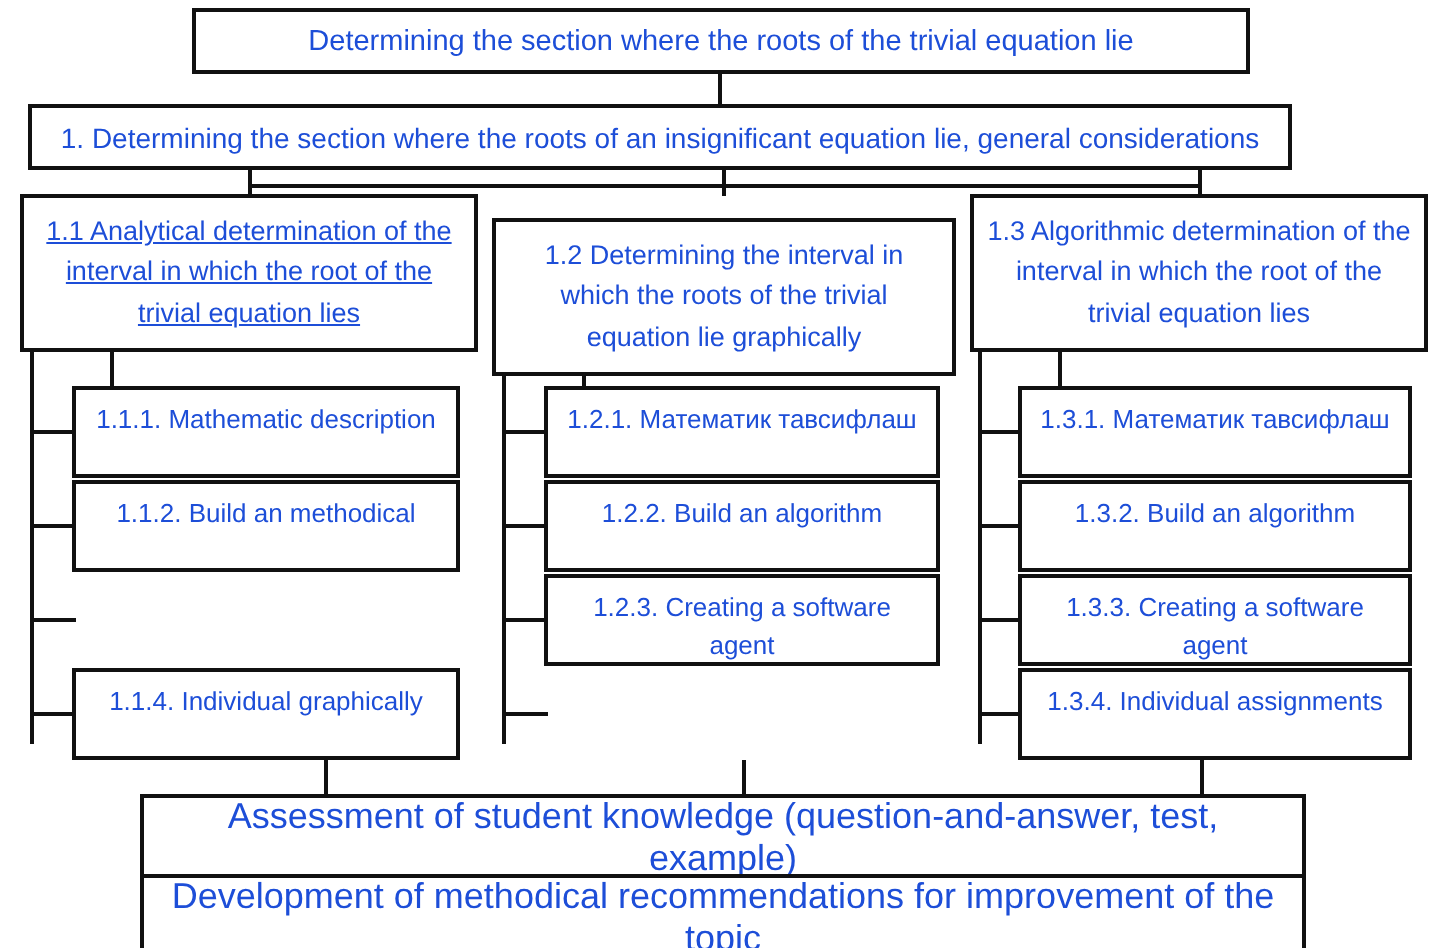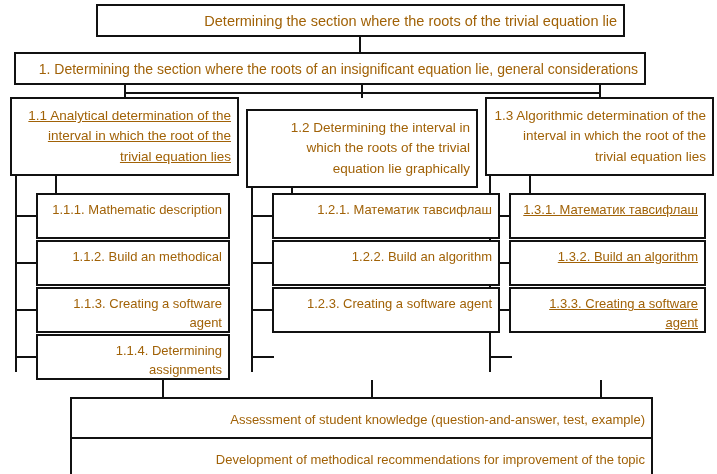--- a/index.html
+++ b/index.html
@@ -16,22 +16,22 @@
     overflow: hidden;
   }
   .box {
     position: absolute;
     box-sizing: border-box;
     background: #ffffff;
     border: 2px solid #111111;
     display: flex;
     align-items: center;
     justify-content: center;
-    text-align: right;
-    color: #a16207;
+    text-align: center;
+    color: #1d4ed8;
     overflow: hidden;
     z-index: 3;
   }
   .box .txt {
     display: block;
     width: 100%;
     padding: 0 6px;
     box-sizing: border-box;
   }
   
@@ -64,34 +64,34 @@
   
   .sub-box {
     height: 46px;
     font-size: 13px;
     line-height: 1.45;
     align-items: flex-start;
     justify-content: center;
     padding-top: 6px;
   }
   .sub-box.s1 { left: 36px;  width: 194px; }
-  .sub-box.s2 { left: 272px; width: 228px; }
-  .sub-box.s3 { left: 509px; width: 197px; text-decoration: underline; }
+  .sub-box.s2 { left: 272px; width: 198px; }
+  .sub-box.s3 { left: 509px; width: 197px; }
 
   .r1 { top: 193px; }
   .r2 { top: 240px; }
   .r3 { top: 287px; }
   .r4 { top: 334px; }
 
   
   .bottom-box {
     left: 70px;
     width: 583px;
     height: 44px;
-    font-size: 13px;
+    font-size: 18px;
   }
   .bottom-box.b1 { top: 397px; }
   .bottom-box.b2 { top: 437px; }
 
   
   .line {
     position: absolute;
     background: #111111;
     z-index: 1;
   }
@@ -154,25 +154,22 @@
   <div class="box col-box c3">
     <span class="txt">1.3 Algorithmic determination of the interval in which the root of the trivial equation lies</span>
   </div>
 
   <div class="box sub-box s1 r1">
     <span class="txt">1.1.1. Mathematic description</span>
   </div>
   <div class="box sub-box s1 r2">
     <span class="txt">1.1.2. Build an methodical</span>
   </div>
-  <div class="box sub-box s1 r3">
-    <span class="txt">1.1.3. Creating a software agent</span>
-  </div>
   <div class="box sub-box s1 r4">
-    <span class="txt">1.1.4. Determining assignments</span>
+    <span class="txt">1.1.4. Individual graphically</span>
   </div>
 
   <div class="box sub-box s2 r1">
     <span class="txt">1.2.1. Математик тавсифлаш</span>
   </div>
   <div class="box sub-box s2 r2">
     <span class="txt">1.2.2. Build an algorithm</span>
   </div>
   <div class="box sub-box s2 r3">
     <span class="txt">1.2.3. Creating a software agent</span>
@@ -180,20 +177,23 @@
 
   <div class="box sub-box s3 r1">
     <span class="txt">1.3.1. Математик тавсифлаш</span>
   </div>
   <div class="box sub-box s3 r2">
     <span class="txt">1.3.2. Build an algorithm</span>
   </div>
   <div class="box sub-box s3 r3">
     <span class="txt">1.3.3. Creating a software agent</span>
   </div>
+  <div class="box sub-box s3 r4">
+    <span class="txt">1.3.4. Individual assignments</span>
+  </div>
 
   <div class="box bottom-box b1">
     <span class="txt">Assessment of student knowledge (question-and-answer, test, example)</span>
   </div>
   <div class="box bottom-box b2">
     <span class="txt">Development of methodical recommendations for improvement of the topic</span>
   </div>
 
 </div>
 

